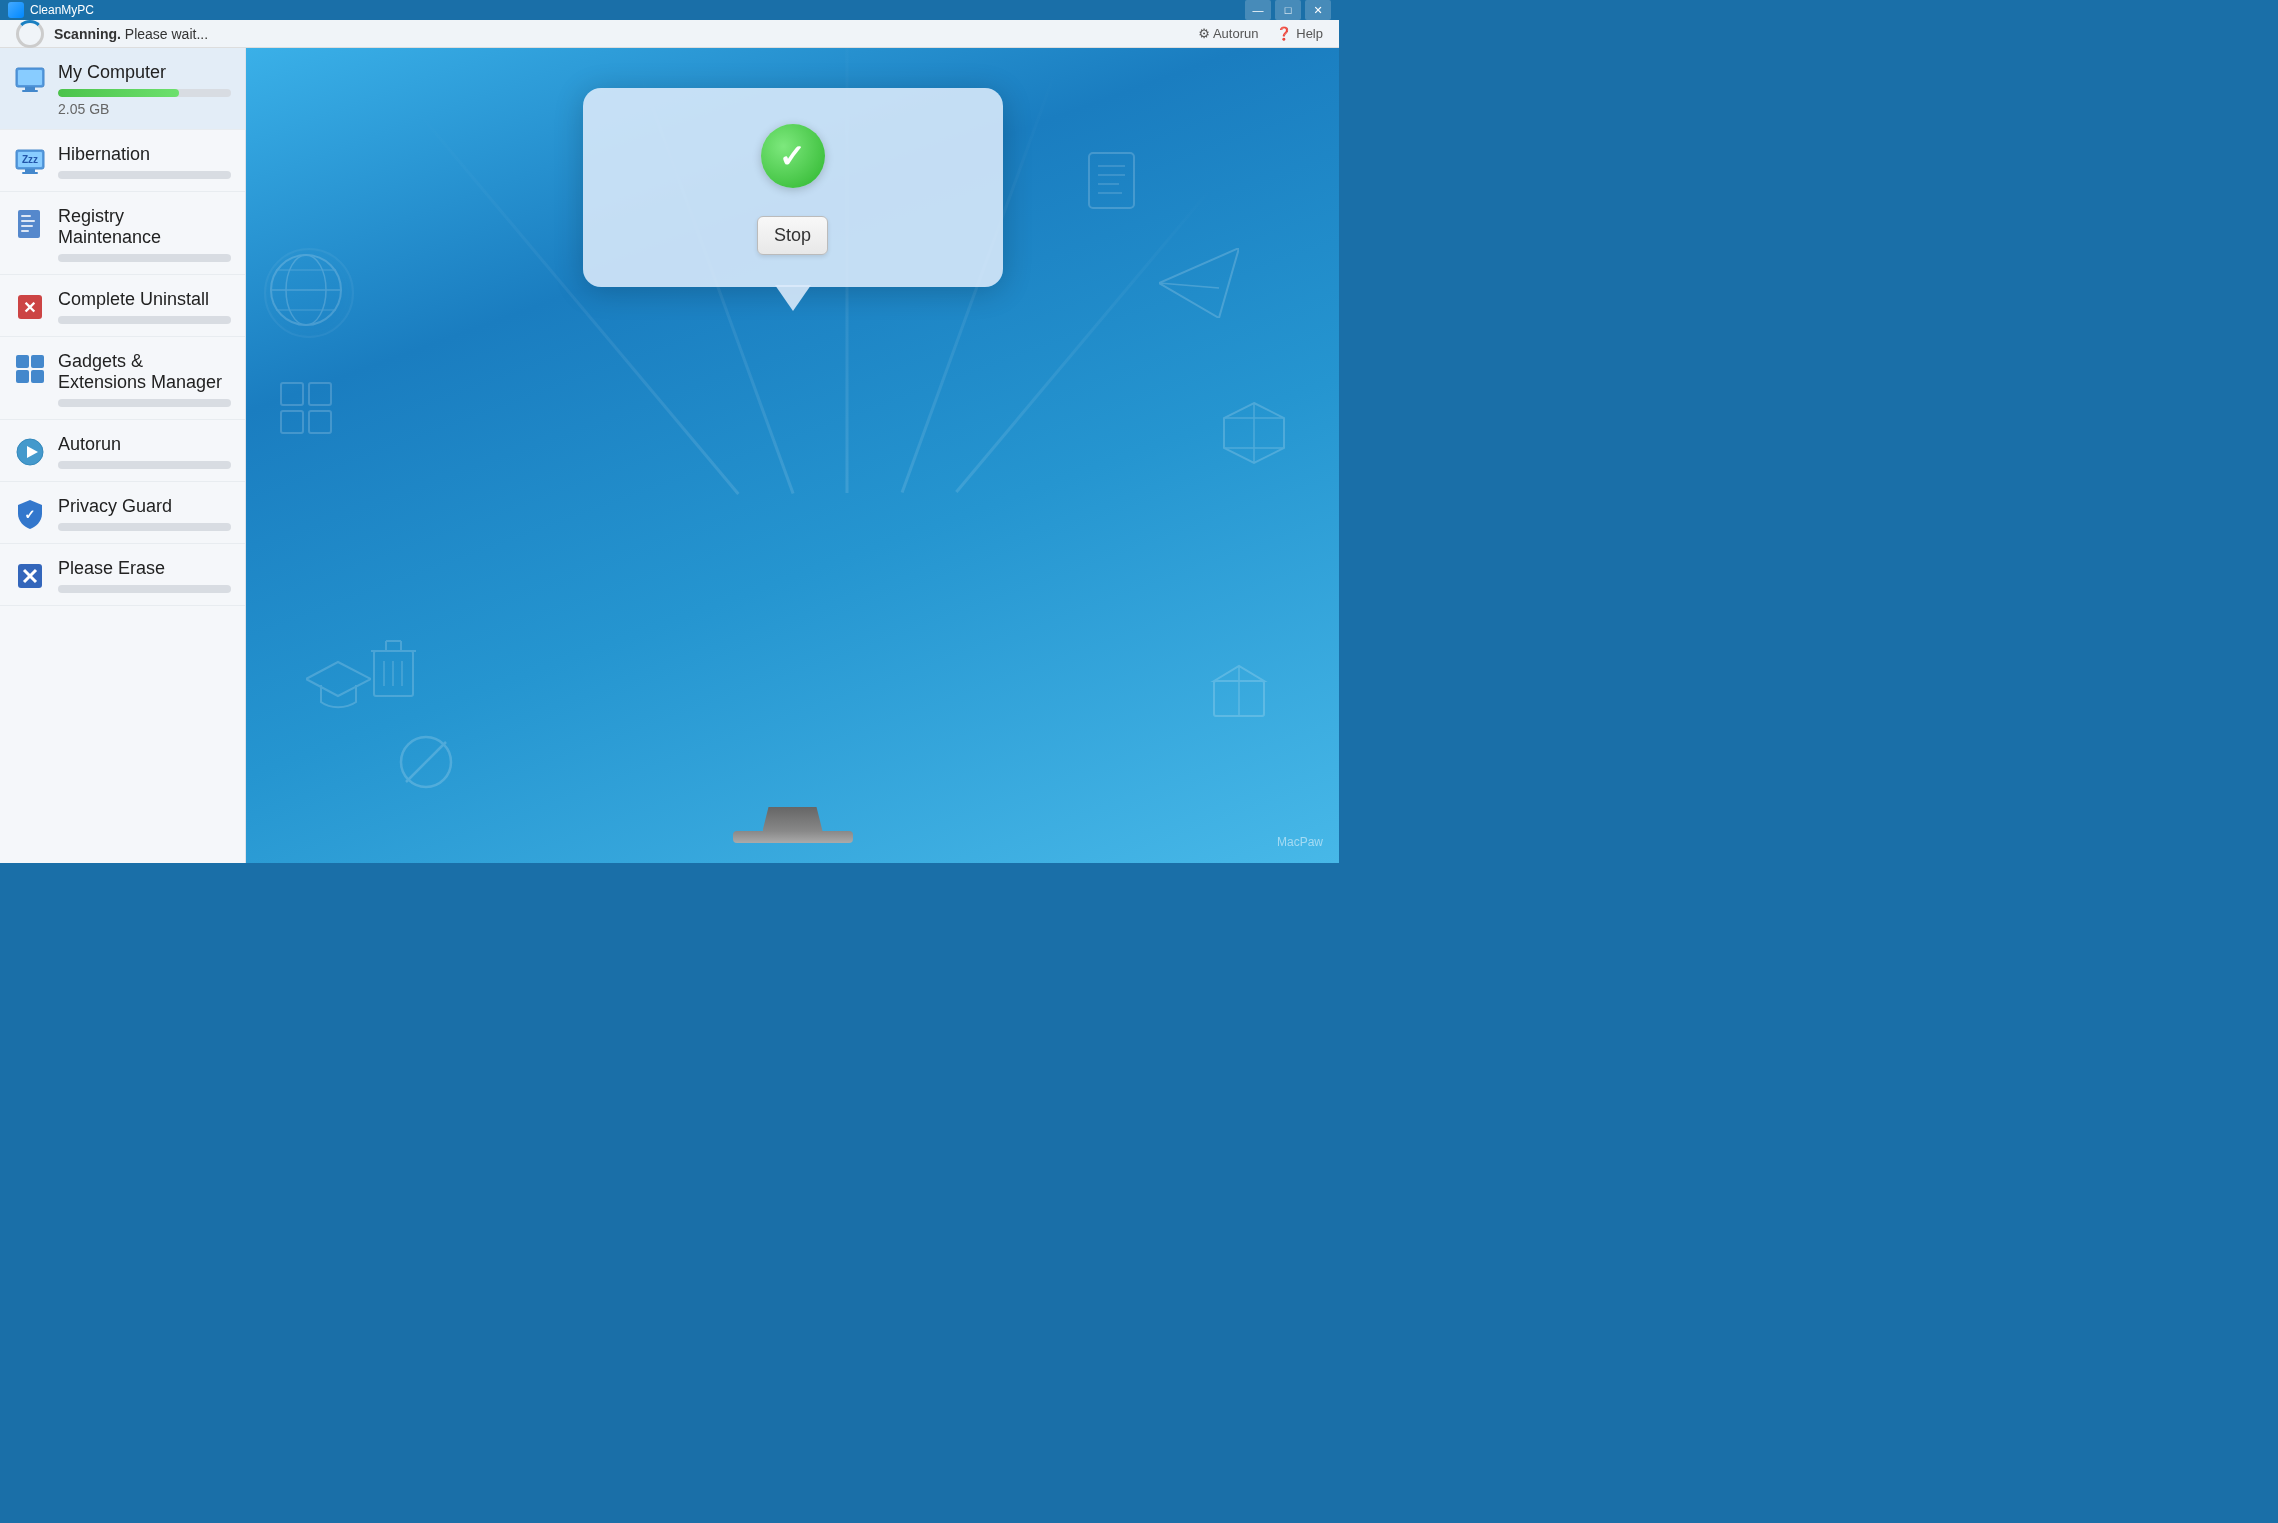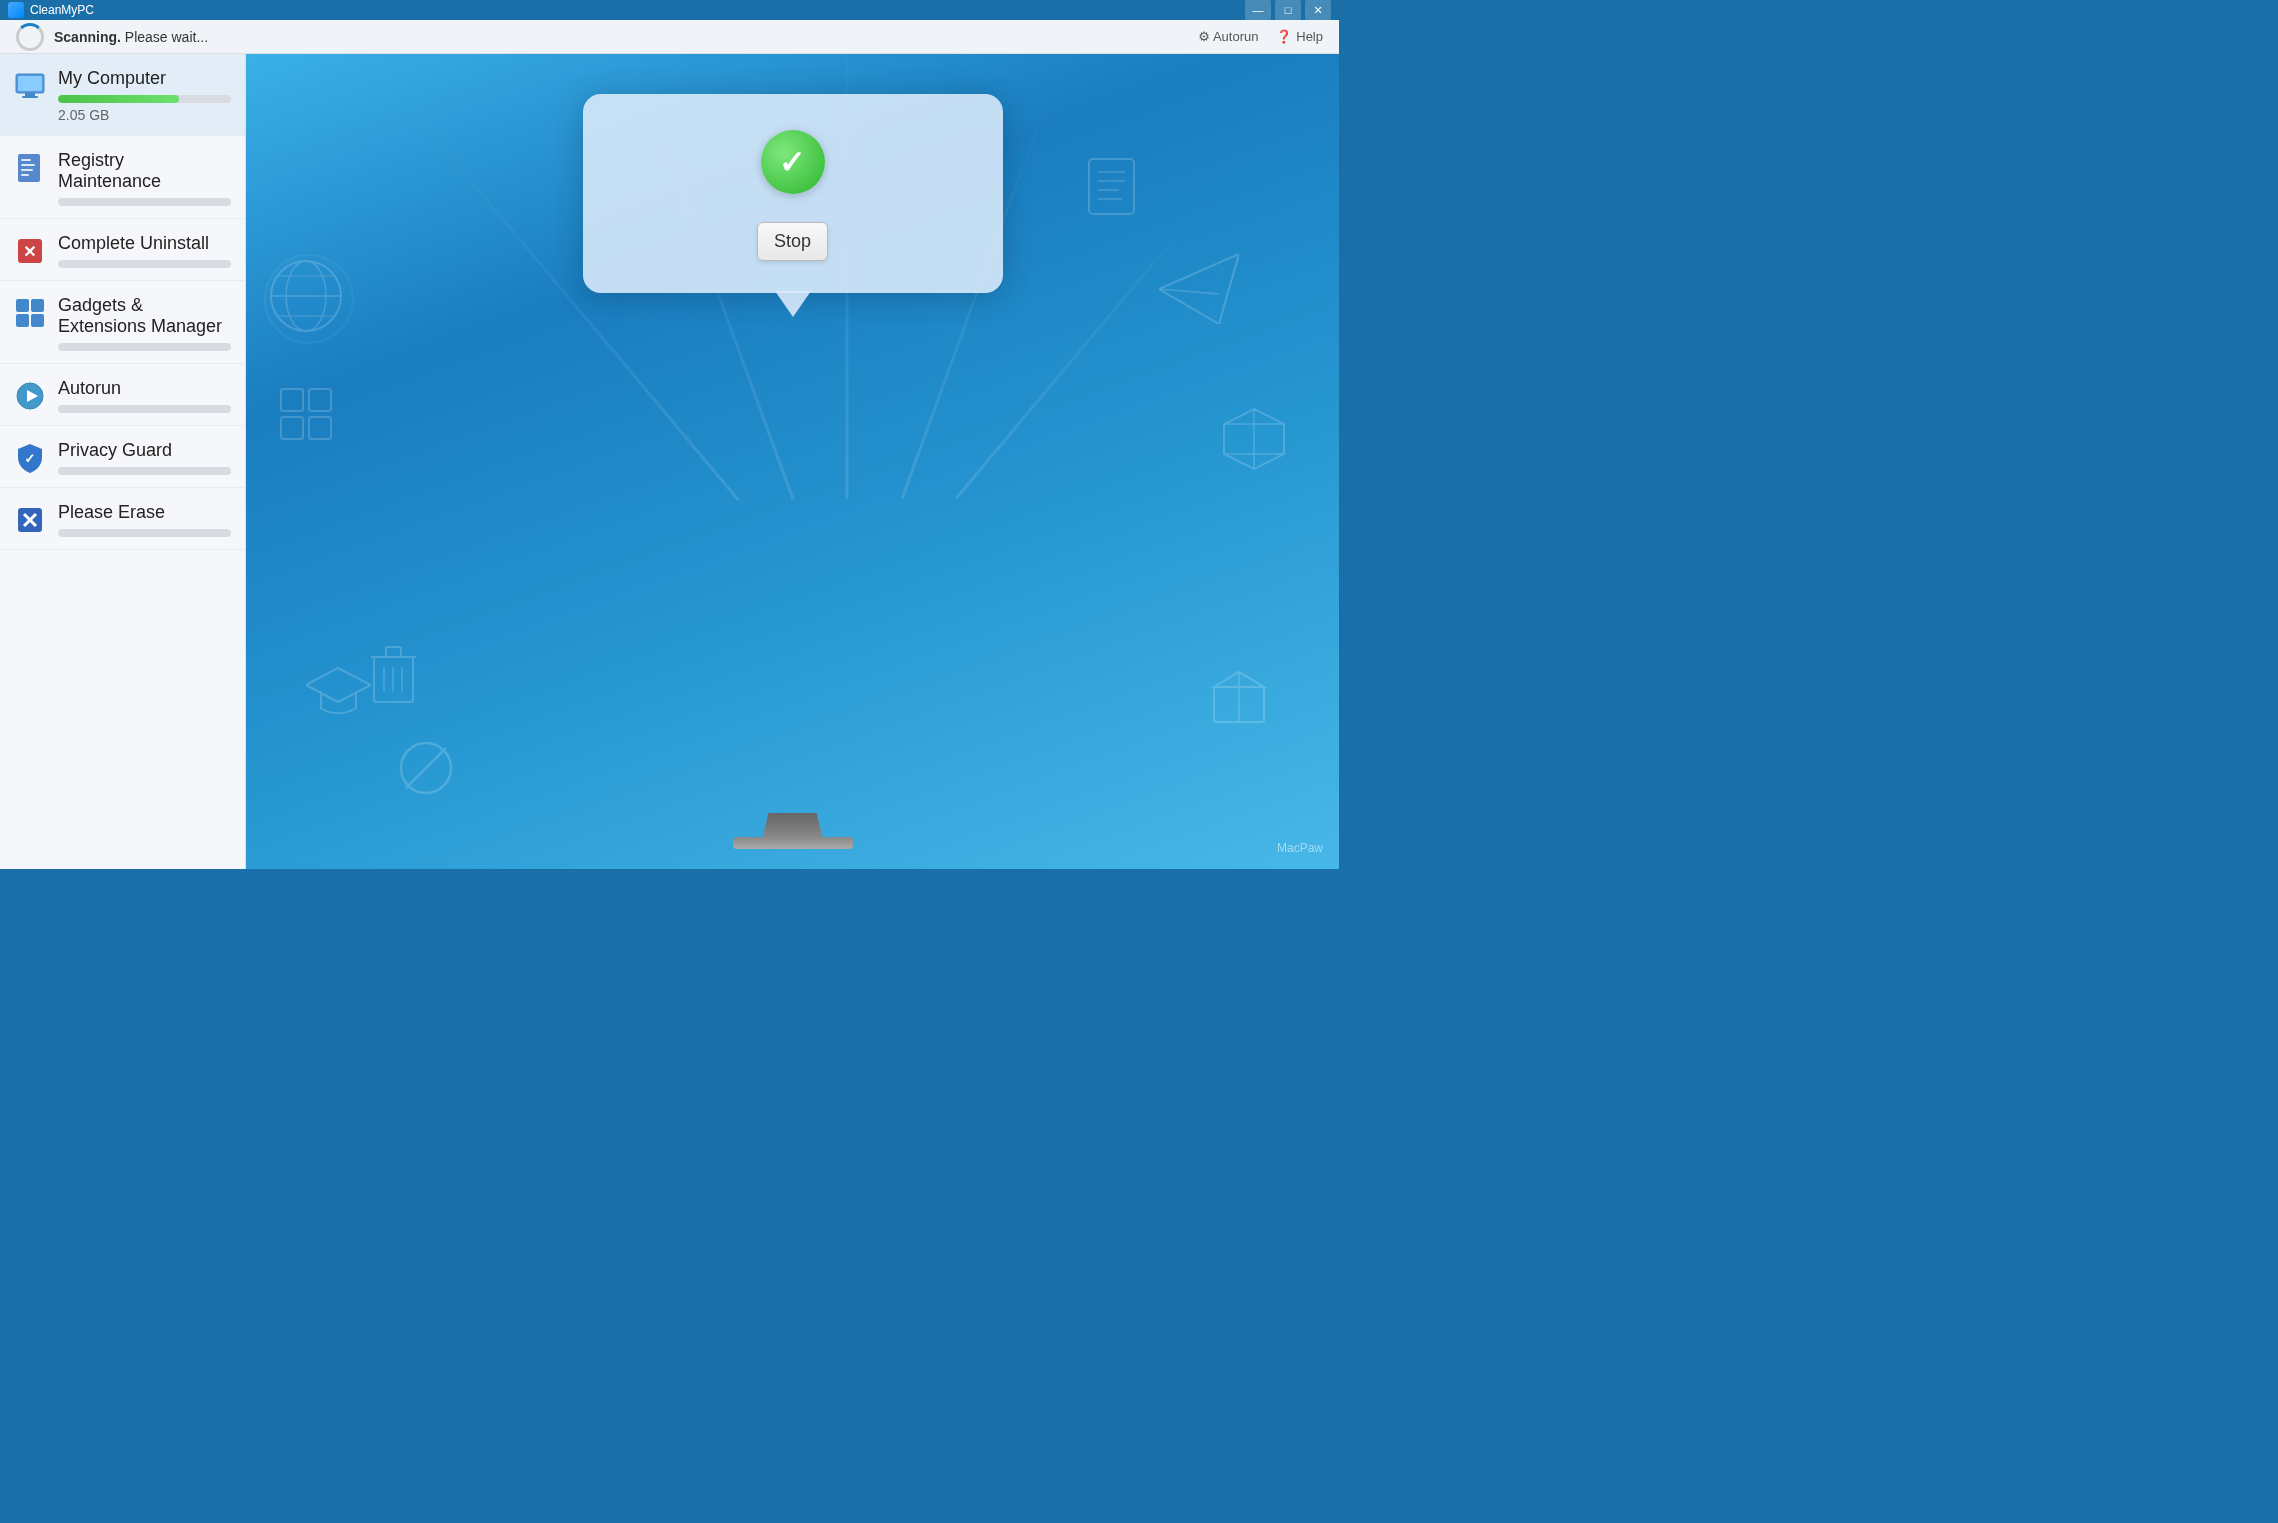--- a/index.html
+++ b/index.html
@@ -47,21 +47,21 @@
       cursor: pointer;
       display: flex;
       align-items: center;
       justify-content: center;
       border-radius: 2px;
     }
 
     
     .header-bar {
       background: #f0f4f8;
-      height: 34px;
+      height: 28px;
       display: flex;
       align-items: center;
       padding: 0 16px;
       border-bottom: 1px solid #ddd;
     }
     .scanning-spinner {
       width: 28px;
       height: 28px;
       border-radius: 50%;
       border: 3px solid #ccc;
@@ -425,20 +425,35 @@
       </svg>
       <div class="sidebar-item-content">
         <div class="sidebar-item-label">My Computer</div>
         <div class="progress-bar-container">
           <div class="progress-bar-fill green" style="width:70%"></div>
         </div>
         <div class="sidebar-item-size">2.05 GB</div>
       </div>
     </div>
 
+    <div class="sidebar-item">
+      <svg class="sidebar-icon" viewBox="0 0 32 32">
+        <rect x="2" y="4" width="28" height="19" rx="2" fill="#5599dd" stroke="#4488cc" stroke-width="1"></rect>
+        <rect x="4" y="6" width="24" height="15" rx="1" fill="#88ccff"></rect>
+        <text x="16" y="17" text-anchor="middle" fill="#2255aa" font-size="10" font-weight="bold">Zzz</text>
+        <rect x="11" y="23" width="10" height="3" fill="#4488cc"></rect>
+        <rect x="8" y="26" width="16" height="2" rx="1" fill="#4488cc"></rect>
+      </svg>
+      <div class="sidebar-item-content">
+        <div class="sidebar-item-label">Hibernation</div>
+        <div class="progress-bar-container">
+          <div class="progress-bar-fill empty"></div>
+        </div>
+      </div>
+    </div>
 
     <div class="sidebar-item">
       <svg class="sidebar-icon" viewBox="0 0 32 32">
         <rect x="4" y="2" width="22" height="28" rx="2" fill="#5588cc"></rect>
         <rect x="7" y="7" width="10" height="2" rx="1" fill="white" opacity="0.8"></rect>
         <rect x="7" y="12" width="14" height="2" rx="1" fill="white" opacity="0.8"></rect>
         <rect x="7" y="17" width="12" height="2" rx="1" fill="white" opacity="0.8"></rect>
         <rect x="7" y="22" width="8" height="2" rx="1" fill="white" opacity="0.8"></rect>
       </svg>
       <div class="sidebar-item-content">

